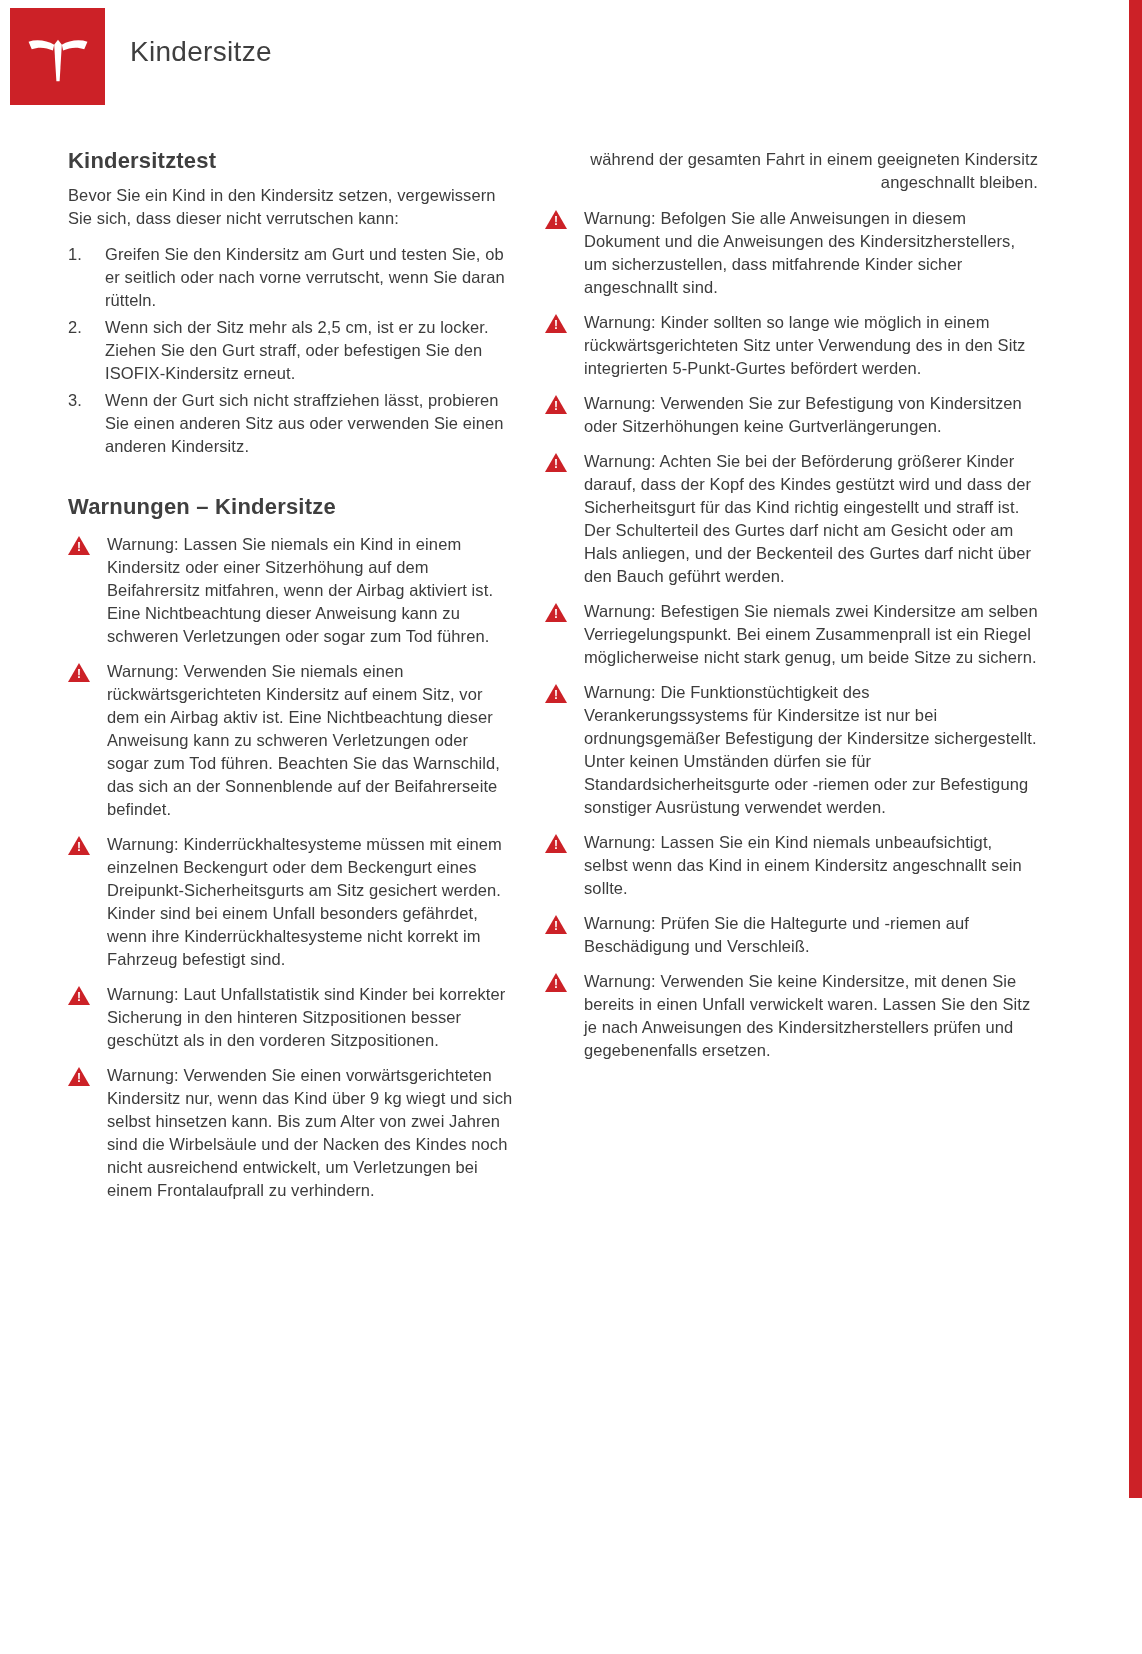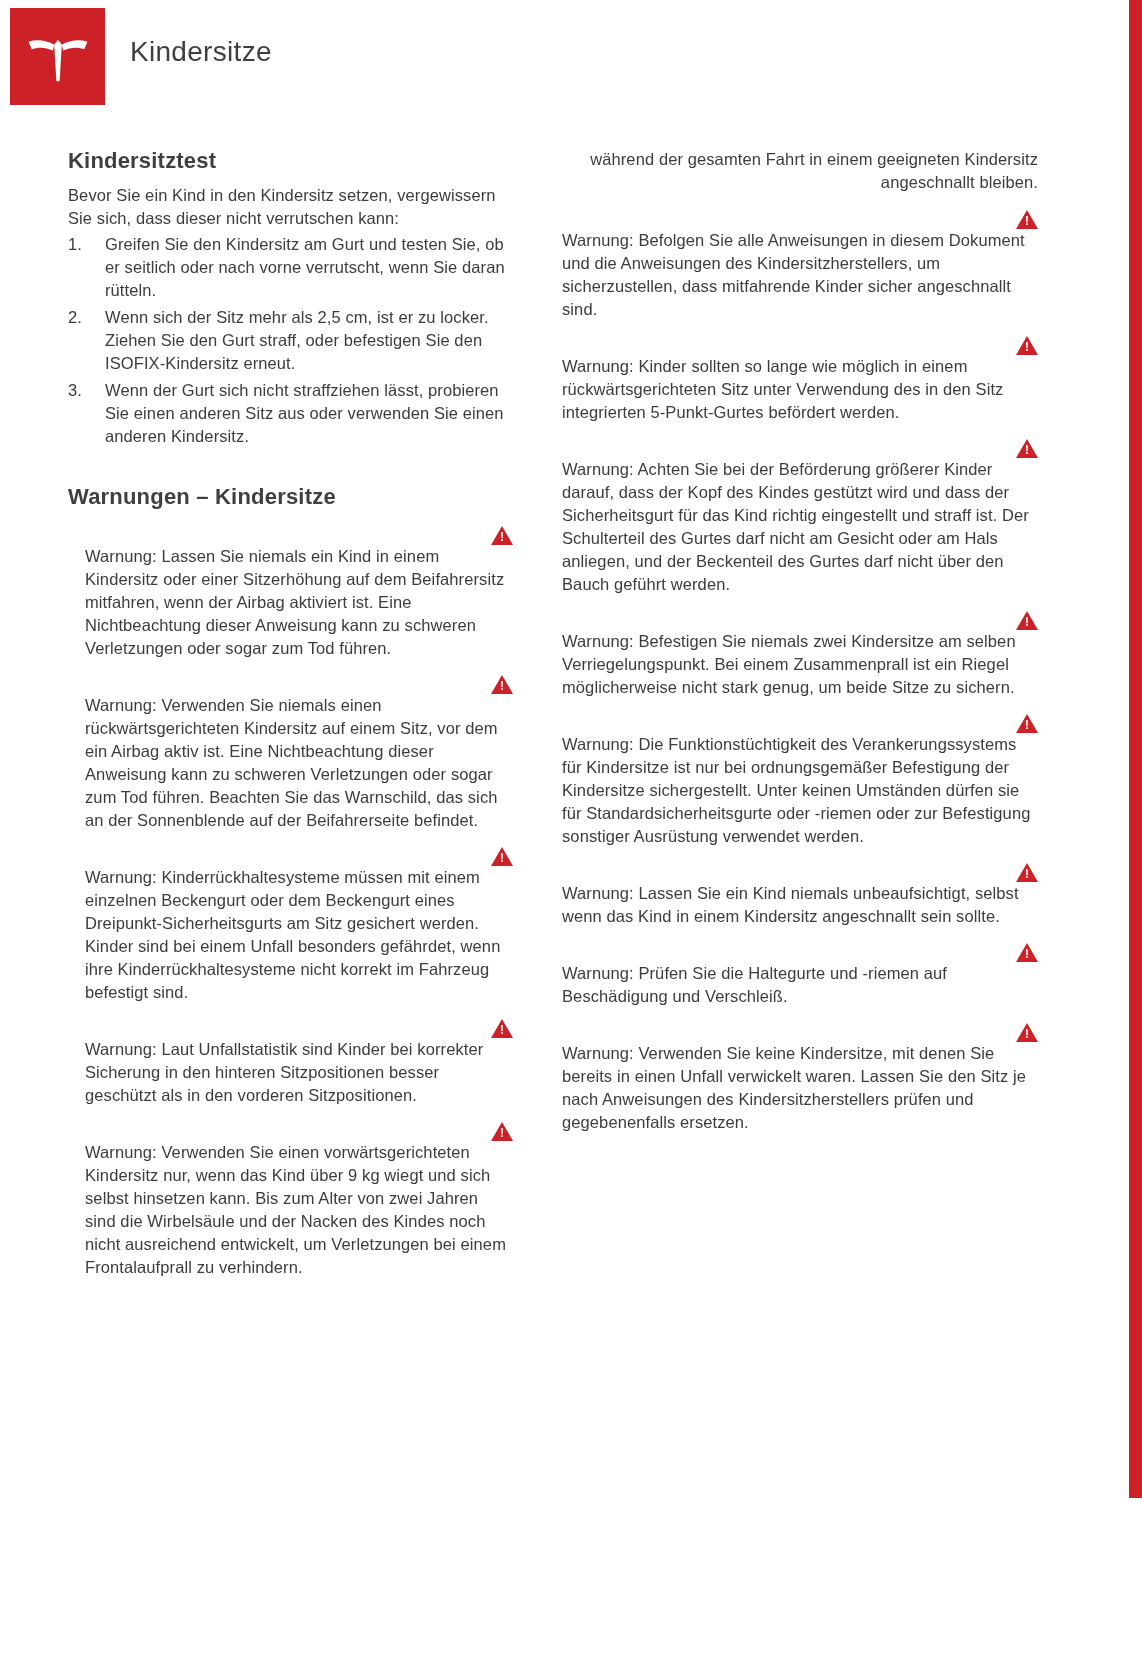--- a/index.html
+++ b/index.html
@@ -52,35 +52,34 @@
     color: #3f3f3f;
     margin: 0 0 10px 0;
     letter-spacing: 0.2px;
   }
   p {
     margin: 0;
     font-size: 16.5px;
     line-height: 23px;
     letter-spacing: 0.1px;
   }
-  .intro { margin-bottom: 3px; }
+  .intro { margin-bottom: 13px; }
   .steps { margin: 0 0 0 0; }
   .step { display: flex; margin-bottom: 4px; }
   .step-num {
     flex: 0 0 37px;
     font-size: 16.5px;
     line-height: 23px;
   }
   .step-text { flex: 1; font-size: 16.5px; line-height: 23px; letter-spacing: 0.1px; }
   .warn-heading { margin-top: 36px; margin-bottom: 13px; }
   .warning {
     display: flex;
-    align-items: flex-end;
+    align-items: flex-start;
     margin-bottom: 12px;
-    flex-direction: column;
   }
   .warn-icon {
     flex: 0 0 auto;
     width: 22px; height: 19px;
     margin-top: 3px;
     background: #cc2127;
     clip-path: polygon(50% 0, 100% 100%, 0 100%);
     display: flex; align-items: flex-end; justify-content: center;
     color: #ffffff;
     font-weight: bold;
@@ -171,20 +170,24 @@
       <div class="warning">
         <span class="warn-icon"></span>
         <p class="warn-text">Warnung: Befolgen Sie alle Anweisungen in diesem Dokument und die Anweisungen des Kindersitzherstellers, um sicherzustellen, dass mitfahrende Kinder sicher angeschnallt sind.</p>
       </div>
       <div class="warning">
         <span class="warn-icon"></span>
         <p class="warn-text">Warnung: Kinder sollten so lange wie möglich in einem rückwärtsgerichteten Sitz unter Verwendung des in den Sitz integrierten 5-Punkt-Gurtes befördert werden.</p>
       </div>
       <div class="warning">
         <span class="warn-icon"></span>
+        <p class="warn-text">Warnung: Verwenden Sie zur Befestigung von Kindersitzen oder Sitzerhöhungen keine Gurtverlängerungen.</p>
+      </div>
+      <div class="warning">
+        <span class="warn-icon"></span>
         <p class="warn-text">Warnung: Achten Sie bei der Beförderung größerer Kinder darauf, dass der Kopf des Kindes gestützt wird und dass der Sicherheitsgurt für das Kind richtig eingestellt und straff ist. Der Schulterteil des Gurtes darf nicht am Gesicht oder am Hals anliegen, und der Beckenteil des Gurtes darf nicht über den Bauch geführt werden.</p>
       </div>
       <div class="warning">
         <span class="warn-icon"></span>
         <p class="warn-text">Warnung: Befestigen Sie niemals zwei Kindersitze am selben Verriegelungspunkt. Bei einem Zusammenprall ist ein Riegel möglicherweise nicht stark genug, um beide Sitze zu sichern.</p>
       </div>
       <div class="warning">
         <span class="warn-icon"></span>
         <p class="warn-text">Warnung: Die Funktionstüchtigkeit des Verankerungssystems für Kindersitze ist nur bei ordnungsgemäßer Befestigung der Kindersitze sichergestellt. Unter keinen Umständen dürfen sie für Standardsicherheitsgurte oder -riemen oder zur Befestigung sonstiger Ausrüstung verwendet werden.</p>
       </div>

